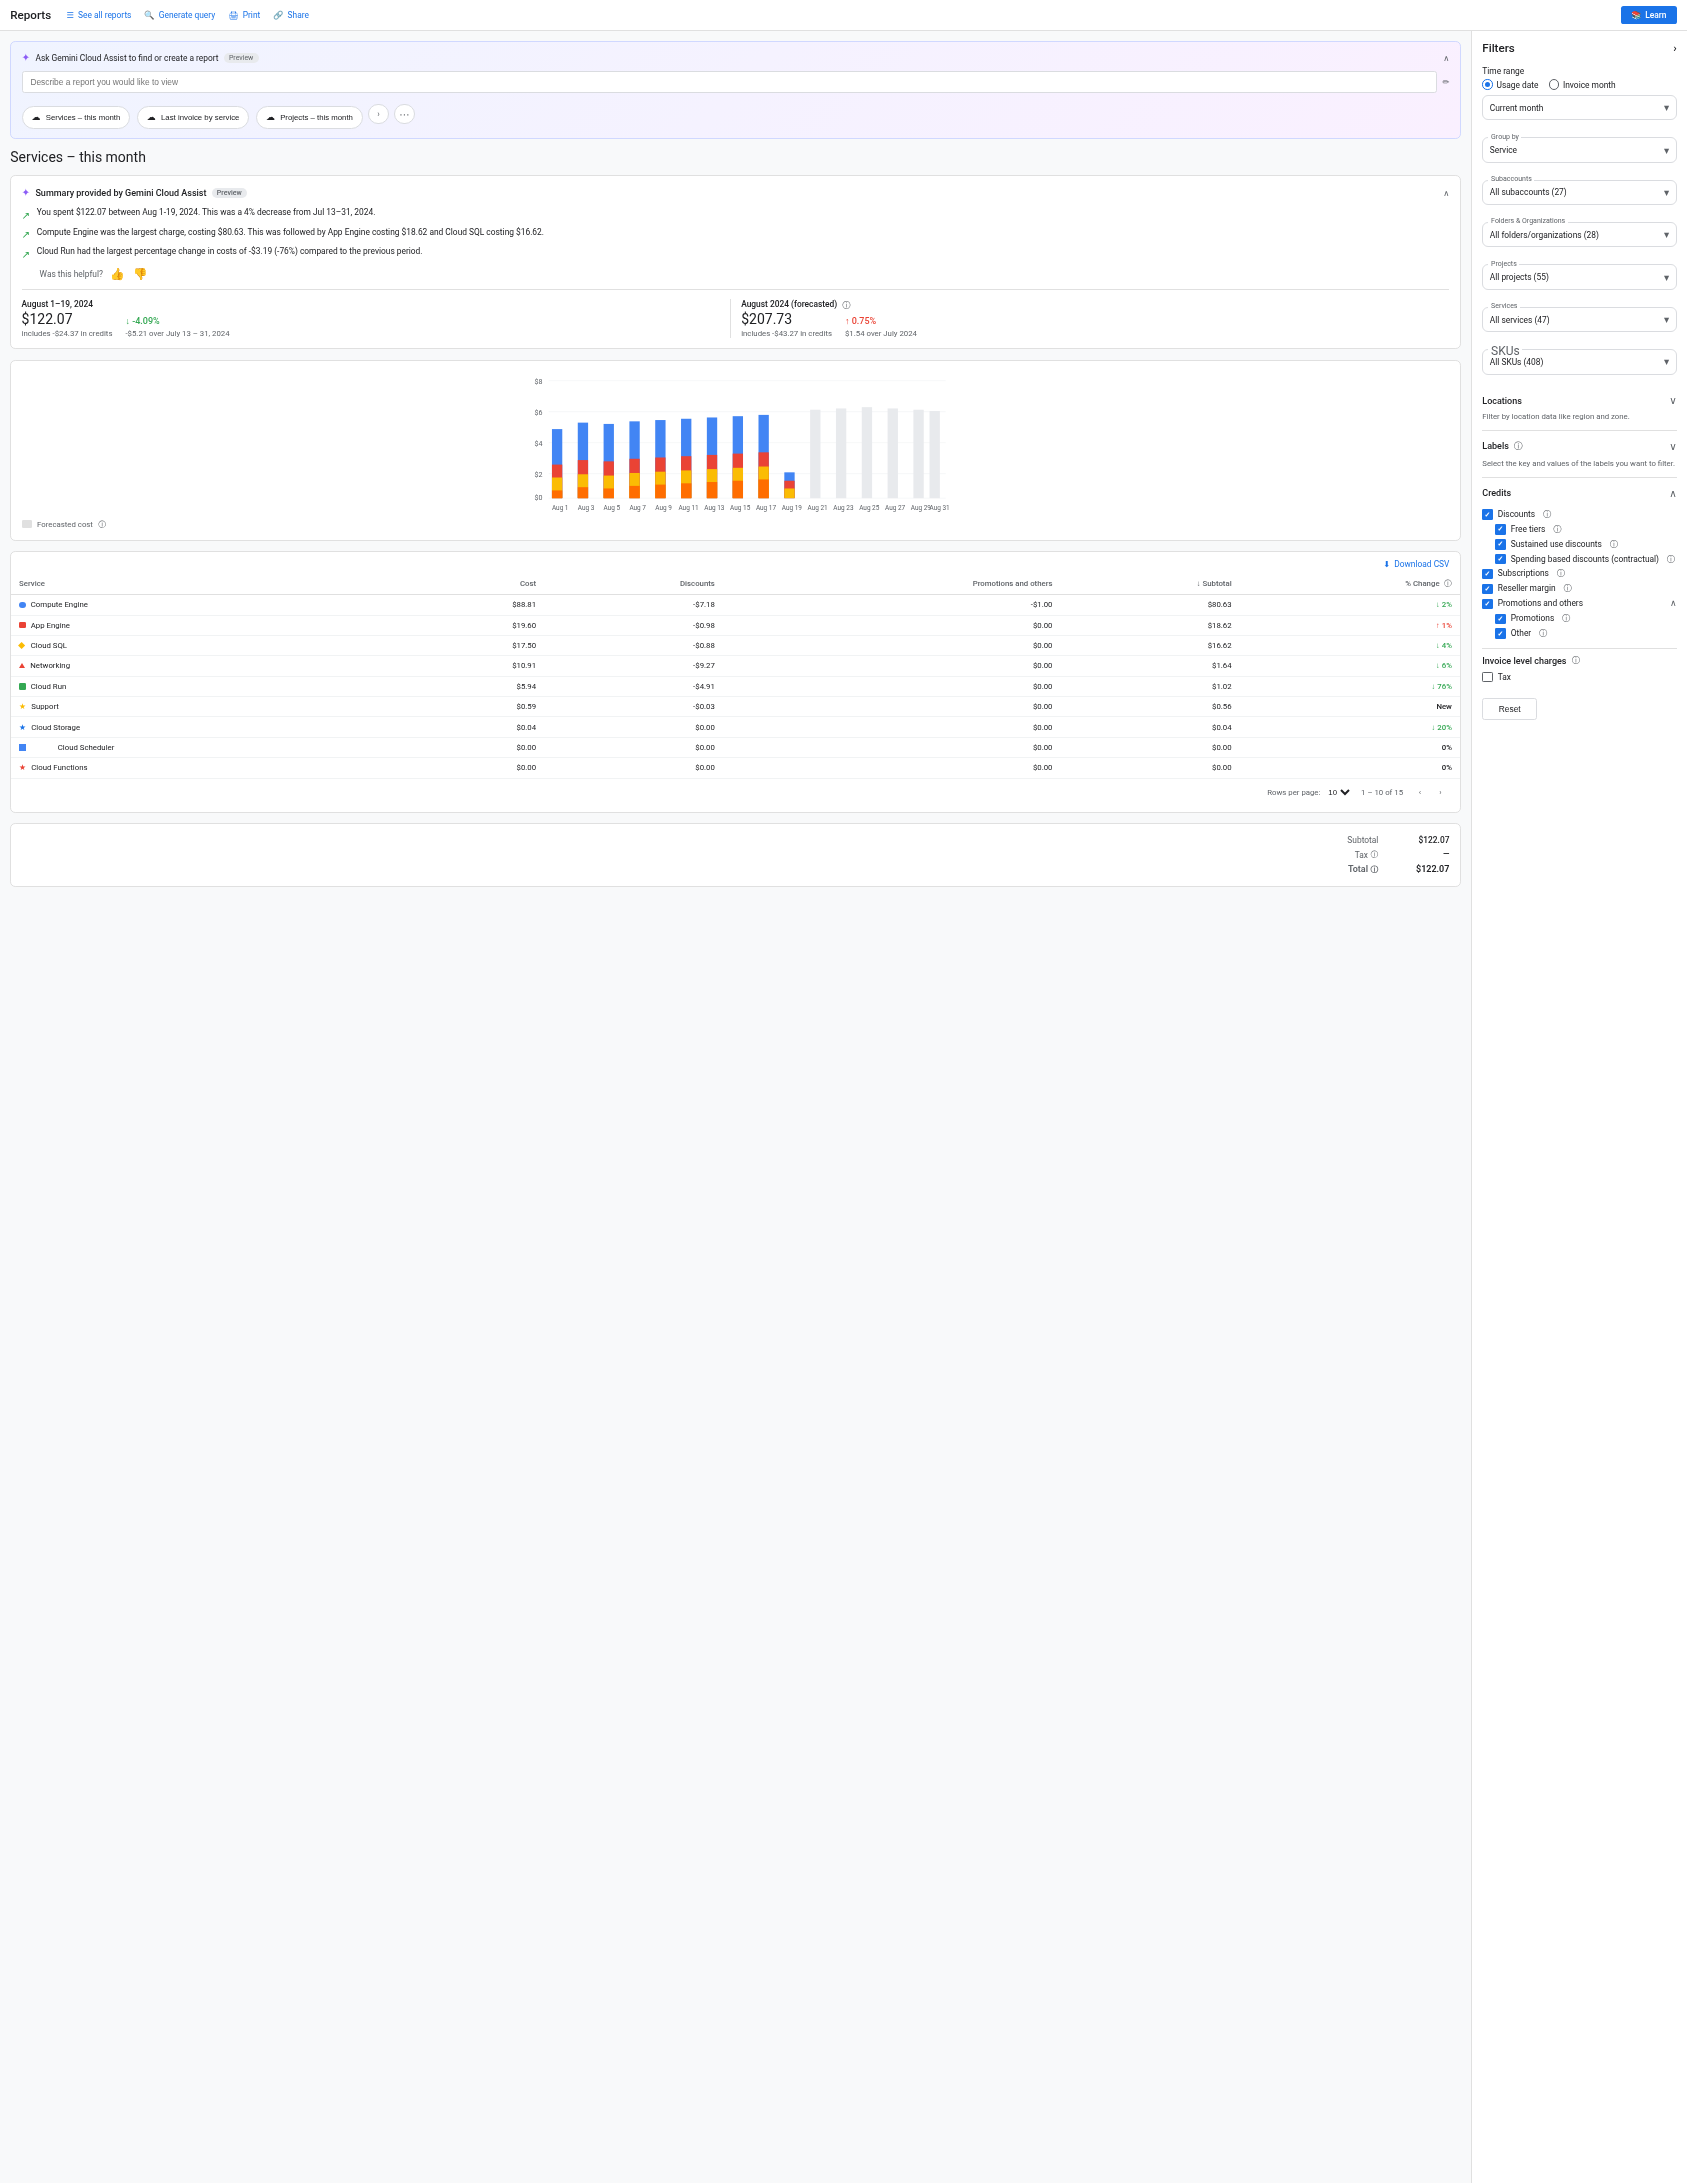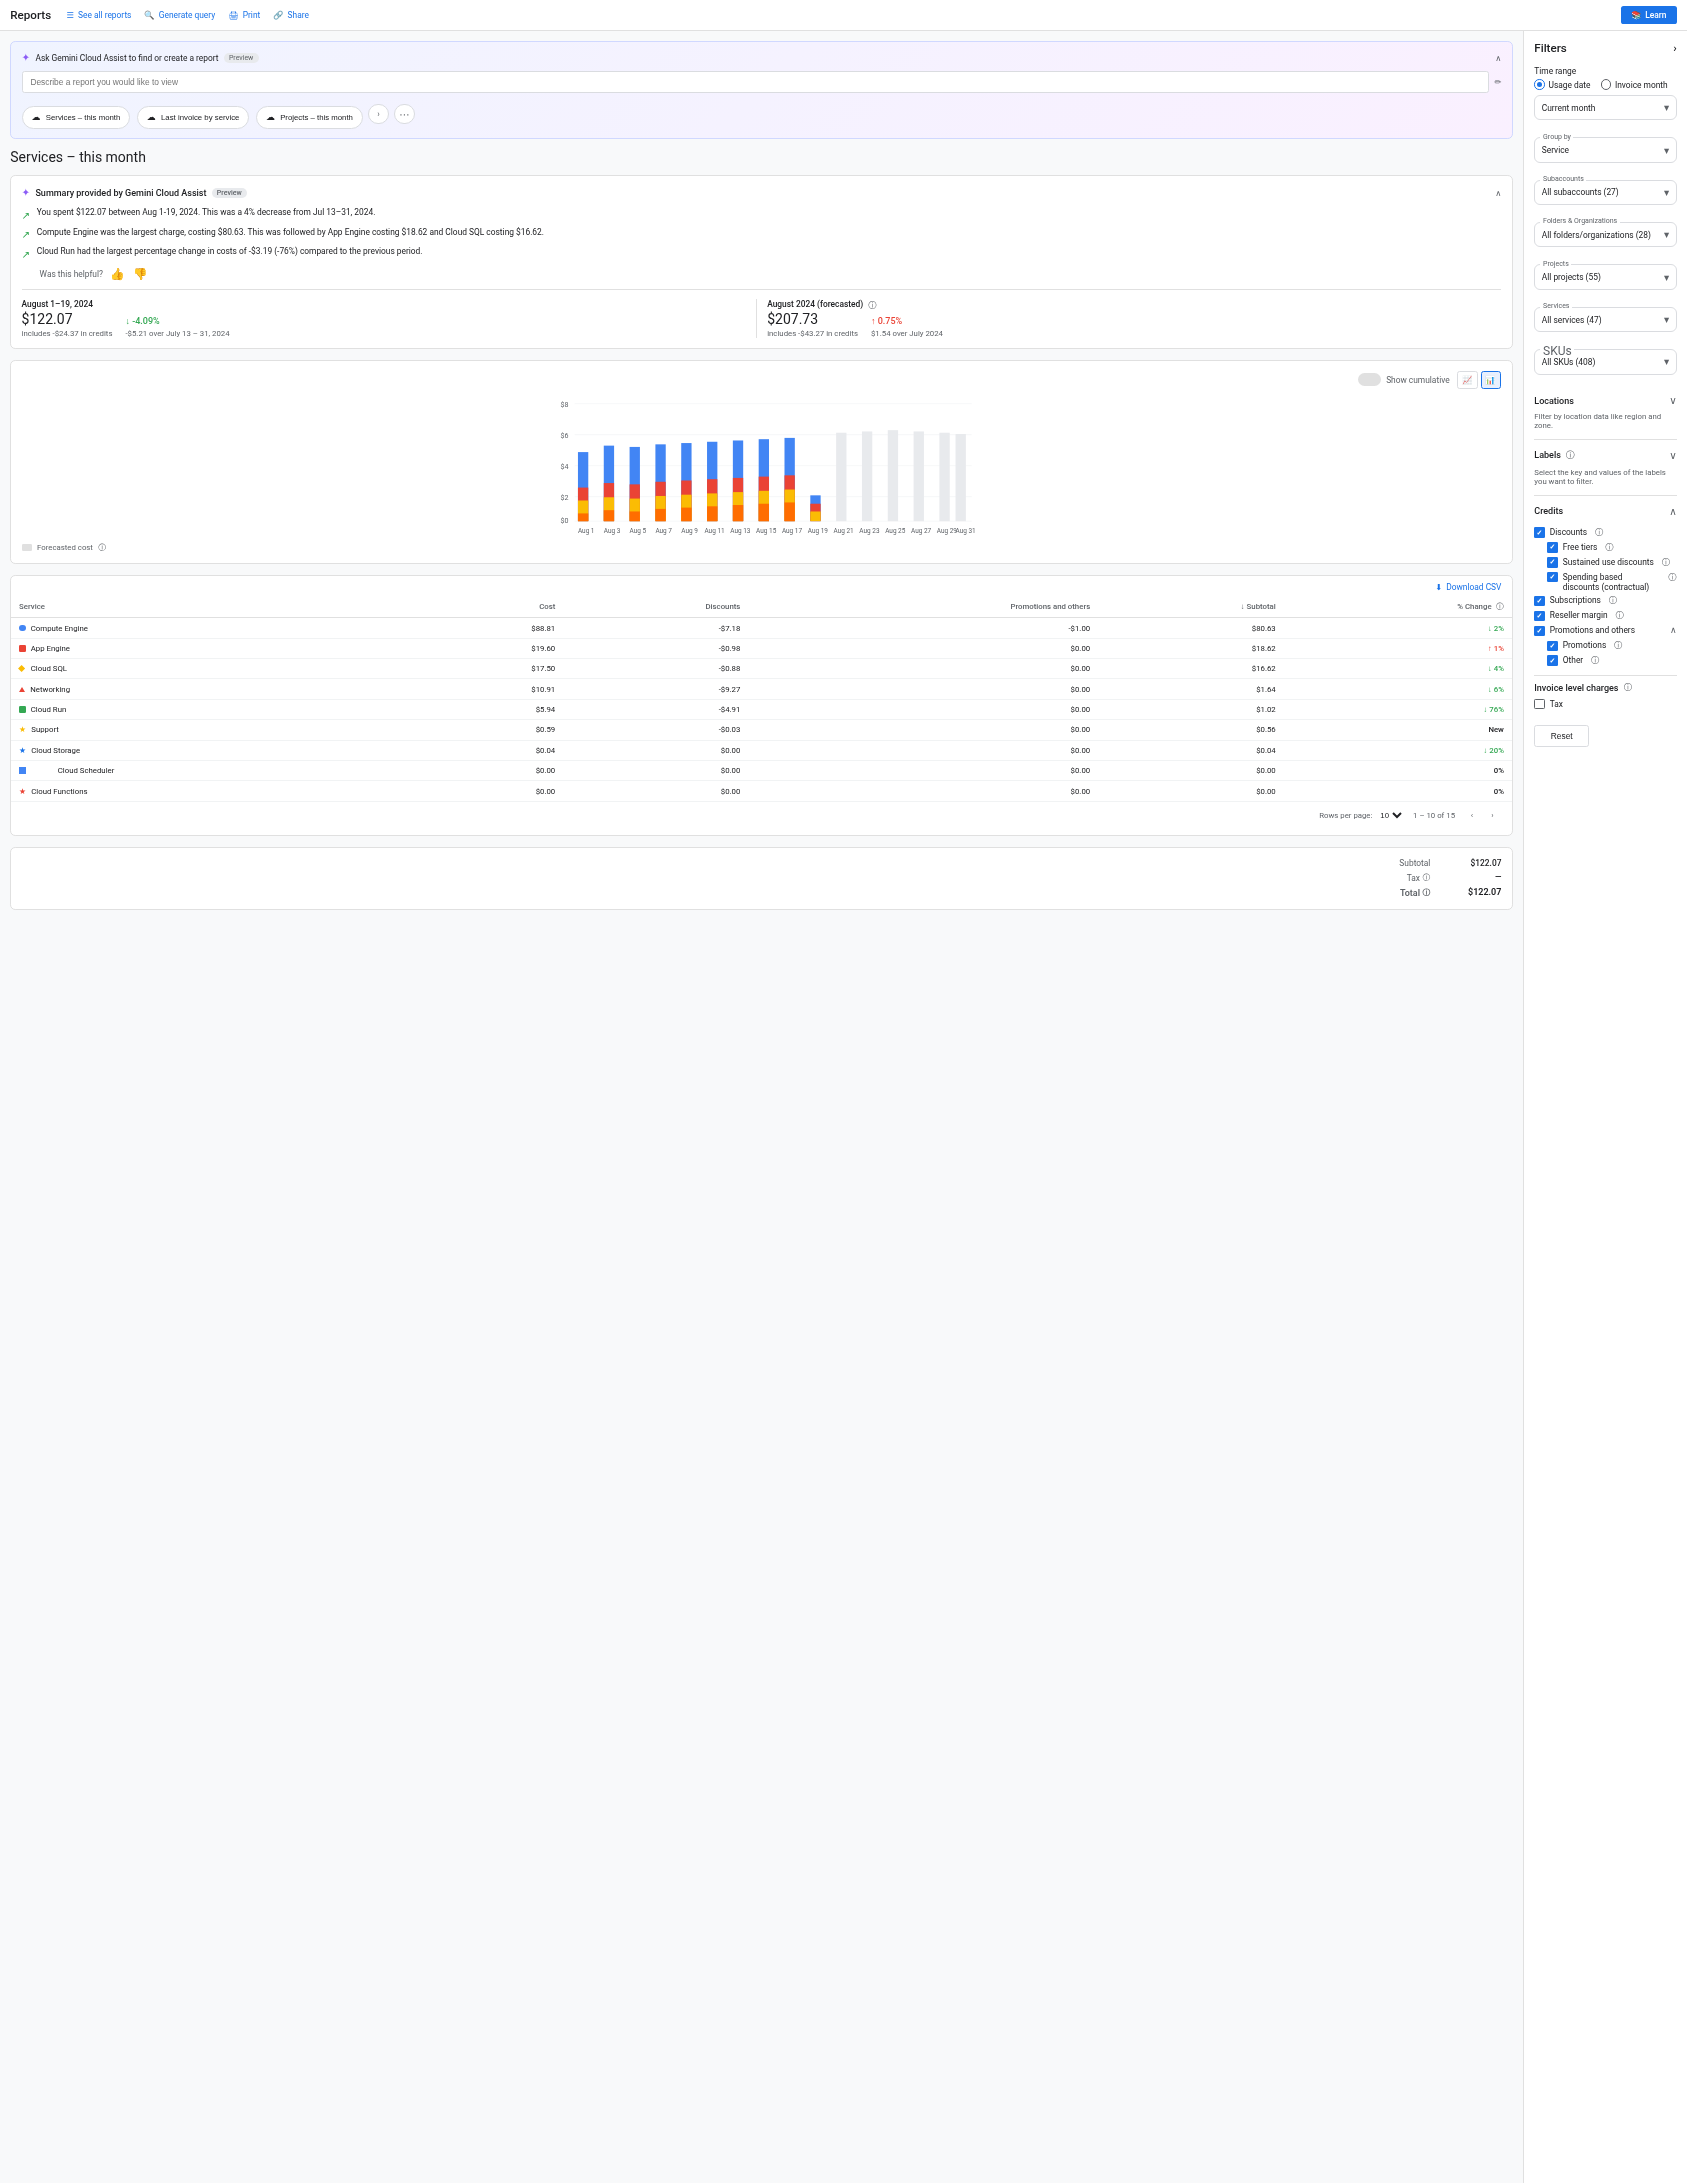--- a/index.html
+++ b/index.html
@@ -12,21 +12,21 @@
     .top-nav-link { display: flex; align-items: center; gap: 3.9px; color: #1a73e8; font-size: 8.4px; cursor: pointer; text-decoration: none; }
     .learn-btn { margin-left: auto; display: flex; align-items: center; gap: 3.9px; background: #1a73e8; color: #fff; padding: 3.9px 10.3px; border-radius: 2.6px; cursor: pointer; font-size: 8.4px; font-weight: 500; }
 
     
     .main-layout { display: flex; flex: 1; overflow: hidden; }
 
     
     .left-content { flex: 1; overflow-y: auto; padding: 10.3px; background: #f8f9fa; }
 
     
-    .right-sidebar { width: 164px; background: #fff; border-left: 0.6px solid #e0e0e0; overflow-y: auto; padding: 10.3px; flex-shrink: 0; }
+    .right-sidebar { width: 216px; background: #fff; border-left: 0.6px solid #e0e0e0; overflow-y: auto; padding: 10.3px; flex-shrink: 0; }
 
     
     .gemini-banner { background: linear-gradient(135deg, #f0f4ff 0%, #faf0ff 100%); border: 0.6px solid #d0d8ff; border-radius: 5.2px; padding: 9px 10.3px; margin-bottom: 10.3px; }
     .gemini-header { display: flex; align-items: center; justify-content: space-between; margin-bottom: 6.5px; }
     .gemini-title { display: flex; align-items: center; gap: 5.2px; font-size: 8.4px; color: #202124; }
     .preview-badge { background: #e8eaed; color: #5f6368; font-size: 7px; padding: 1.3px 5.2px; border-radius: 7.8px; }
     .gemini-input { width: 100%; border: 0.6px solid #dadce0; border-radius: 2.6px; padding: 5.2px 7.8px; font-size: 8.4px; color: #80868b; background: #fff; }
     .quick-links { display: flex; gap: 6.5px; margin-top: 6.5px; overflow-x: auto; }
     .quick-link-btn { display: flex; align-items: center; gap: 5.2px; padding: 5.2px 9px; border: 0.6px solid #dadce0; border-radius: 13px; background: #fff; font-size: 7.8px; white-space: nowrap; cursor: pointer; color: #202124; }
     .arrow-btn { width: 20.7px; height: 20.7px; border: 0.6px solid #dadce0; border-radius: 50%; display: flex; align-items: center; justify-content: center; cursor: pointer; background: #fff; color: #5f6368; flex-shrink: 0; }
@@ -244,30 +244,20 @@
                 <span>0.75%</span>
               </div>
               <div class="metric-sub">$1.54 over July 2024</div>
             </div>
           </div>
         </div>
       </div>
     </div>
 
     <div class="chart-section">
-      <div class="chart-controls">
-        <div class="cumulative-toggle">
-          <div class="toggle-icon"></div>
-          <span>Show cumulative</span>
-        </div>
-        <div class="chart-type-btns">
-          <div class="chart-type-btn">📈</div>
-          <div class="chart-type-btn active">📊</div>
-        </div>
-      </div>
 
       
       <svg width="100%" height="142" viewBox="0 0 660 220" style="overflow:visible;font-size:13px">
 
         <text x="18" y="20" class="chart-y-label" font-size="11" fill="#5f6368">$8</text>
         <text x="18" y="68" class="chart-y-label" font-size="11" fill="#5f6368">$6</text>
         <text x="18" y="116" class="chart-y-label" font-size="11" fill="#5f6368">$4</text>
         <text x="18" y="164" class="chart-y-label" font-size="11" fill="#5f6368">$2</text>
         <text x="18" y="200" class="chart-y-label" font-size="11" fill="#5f6368">$0</text>
 

